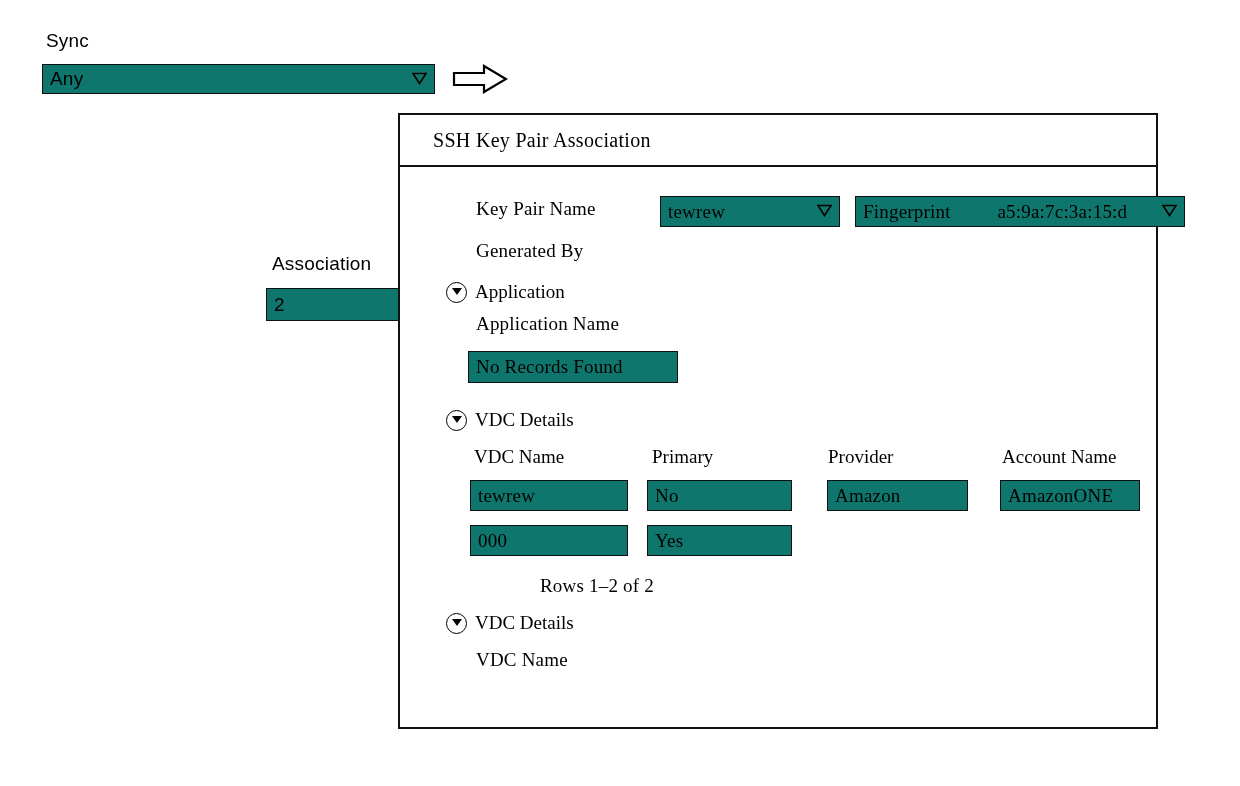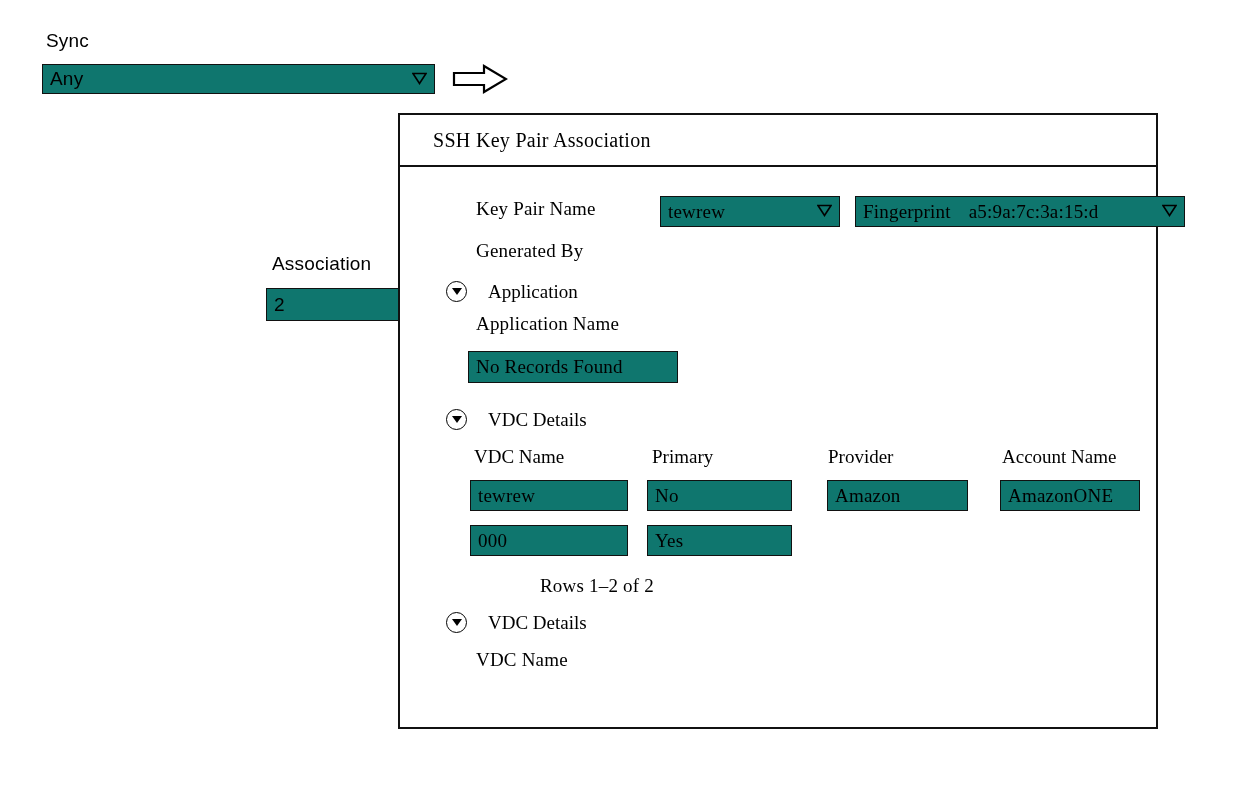--- a/index.html
+++ b/index.html
@@ -87,21 +87,21 @@
     font-size: 20px;
     letter-spacing: 0.3px;
     white-space: nowrap;
   }
 
   
   .d { position: absolute; }
 
   #kp-label   { left: 76px;  top: 83px; }
   #kp-select  { left: 260px; top: 81px; width: 180px; height: 31px; }
-  #fp-field   { left: 455px; top: 81px; width: 330px; height: 31px; }
+  #fp-field   { left: 455px; top: 81px; width: 330px; height: 31px; text-align: center; }
   #fp-field .fp-name { margin-right: 18px; }
 
   #gen-label  { left: 76px;  top: 125px; }
   #gen-field  { left: 258px; top: 124px; width: 417px; height: 32px; }
 
   #app-section   { left: 46px; top: 166px; }
   #app-name-lbl  { left: 76px; top: 198px; }
   #app-records   { left: 68px; top: 236px; width: 210px; height: 32px; }
 
   #vdc1-section  { left: 46px; top: 294px; }
@@ -121,21 +121,22 @@
   .r2 { top: 410px; }
 
   #rows-count { left: 140px; top: 460px; }
 
   #vdc2-section { left: 46px; top: 497px; }
   #vdc2-name    { left: 76px; top: 534px; }
 
   
   .section-head {
     display: flex;
-    gap: 21px;
+    align-items: center;
+    gap: 8px;
     font-size: 19px;
     white-space: nowrap;
   }
   .circle-chevron {
     flex: 0 0 auto;
     width: 19px; height: 19px;
     border: 1.7px solid #000;
     border-radius: 50%;
     position: relative;
     display: inline-block;

